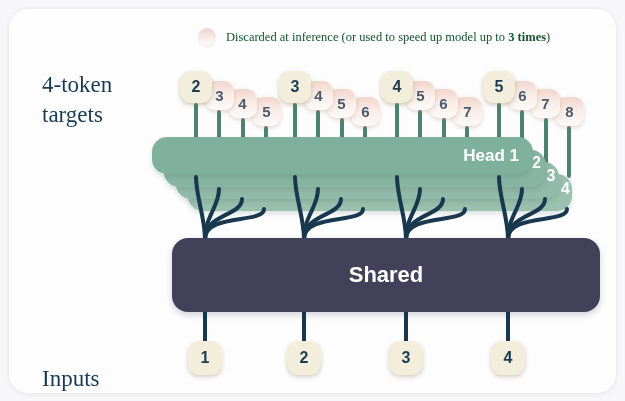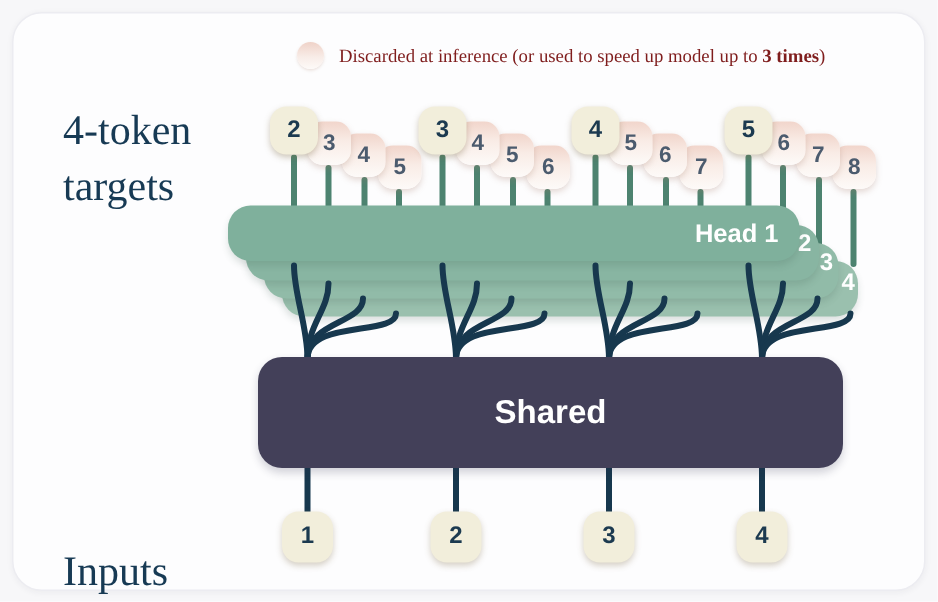--- a/index.html
+++ b/index.html
@@ -13,22 +13,22 @@
     background:#fdfdfe;border:1px solid #ececf1;border-radius:20px;
     box-shadow:0 1px 4px rgba(30,40,60,.05);
   }
   .serif{font-family:"Liberation Serif", serif;color:#1e3a5e;}
   .legend{position:absolute;left:198px;top:26px;height:22px;display:flex;align-items:center;}
   .legend-dot{
     width:18px;height:18px;border-radius:50%;margin-right:10px;
     background:linear-gradient(180deg,#efd2c8 0%,#f8ece7 55%,#fdfaf8 100%);
     box-shadow:0 1px 2px rgba(180,140,120,.25);
   }
-  .legend-text{font-size:12.5px;color:#7f1d1d;white-space:nowrap;}
-  .side-label{position:absolute;font-size:28px;line-height:1.32;color:#173a54;}
+  .legend-text{font-size:12.5px;color:#14532d;white-space:nowrap;}
+  .side-label{position:absolute;font-size:23px;line-height:1.32;color:#173a54;}
   .bar{position:absolute;height:37px;border-radius:15px;box-shadow:0 3px 5px rgba(50,80,70,.16);}
   .bar-label{position:absolute;color:#ffffff;font-weight:bold;font-size:17px;line-height:37px;}
   .bar-num{position:absolute;color:#ffffff;font-weight:bold;font-size:16px;text-align:center;}
   .stem{position:absolute;width:4px;background:#4d8370;border-radius:2px;}
   .token{
     position:absolute;display:flex;align-items:center;justify-content:center;
     font-weight:bold;
   }
   .token.main{
     width:32px;height:32px;border-radius:11px;background:#f2eedb;
@@ -41,21 +41,21 @@
     color:#4b5b6e;font-size:15px;
     box-shadow:0 2px 4px rgba(160,120,100,.28);
   }
   .input-token{
     position:absolute;width:34px;height:34px;border-radius:11px;background:#f2eedb;
     color:#1c3a50;font-size:16px;font-weight:bold;
     display:flex;align-items:center;justify-content:center;
     box-shadow:0 2px 4px rgba(120,100,60,.3);z-index:30;
   }
   .shared-box{
-    position:absolute;left:172px;top:238px;width:390px;height:74px;
+    position:absolute;left:172px;top:238px;width:428px;height:74px;
     background:#434059;border-radius:16px;z-index:20;
     display:flex;align-items:center;justify-content:center;
     box-shadow:0 3px 6px rgba(40,40,70,.2);
   }
   .shared-label{color:#ffffff;font-weight:bold;font-size:22px;}
   svg.wires{position:absolute;left:0;top:0;z-index:15;pointer-events:none;}
   .wire{stroke:#17384e;stroke-width:4;fill:none;stroke-linecap:round;}
 </style>
 </head>
 <body>

